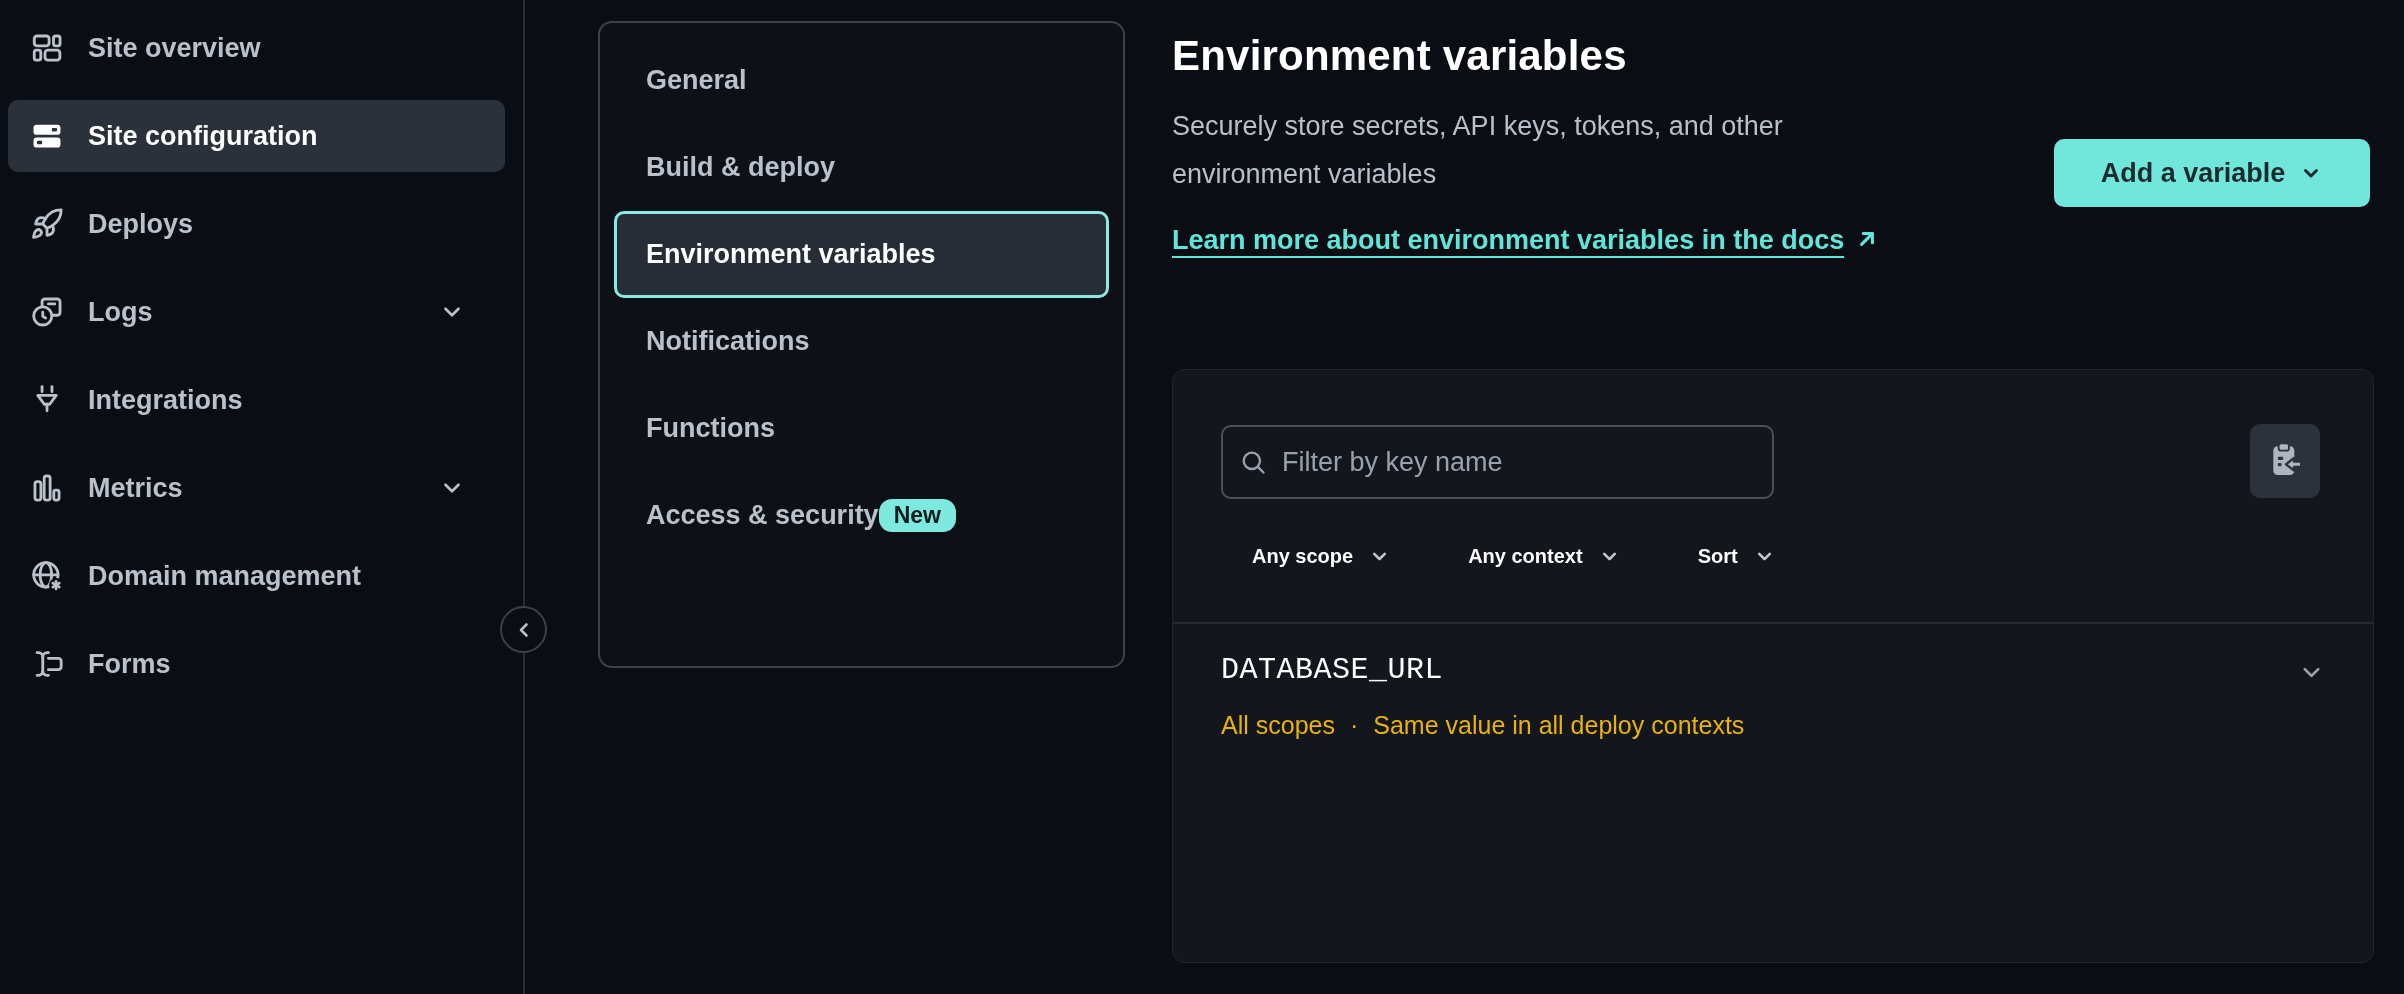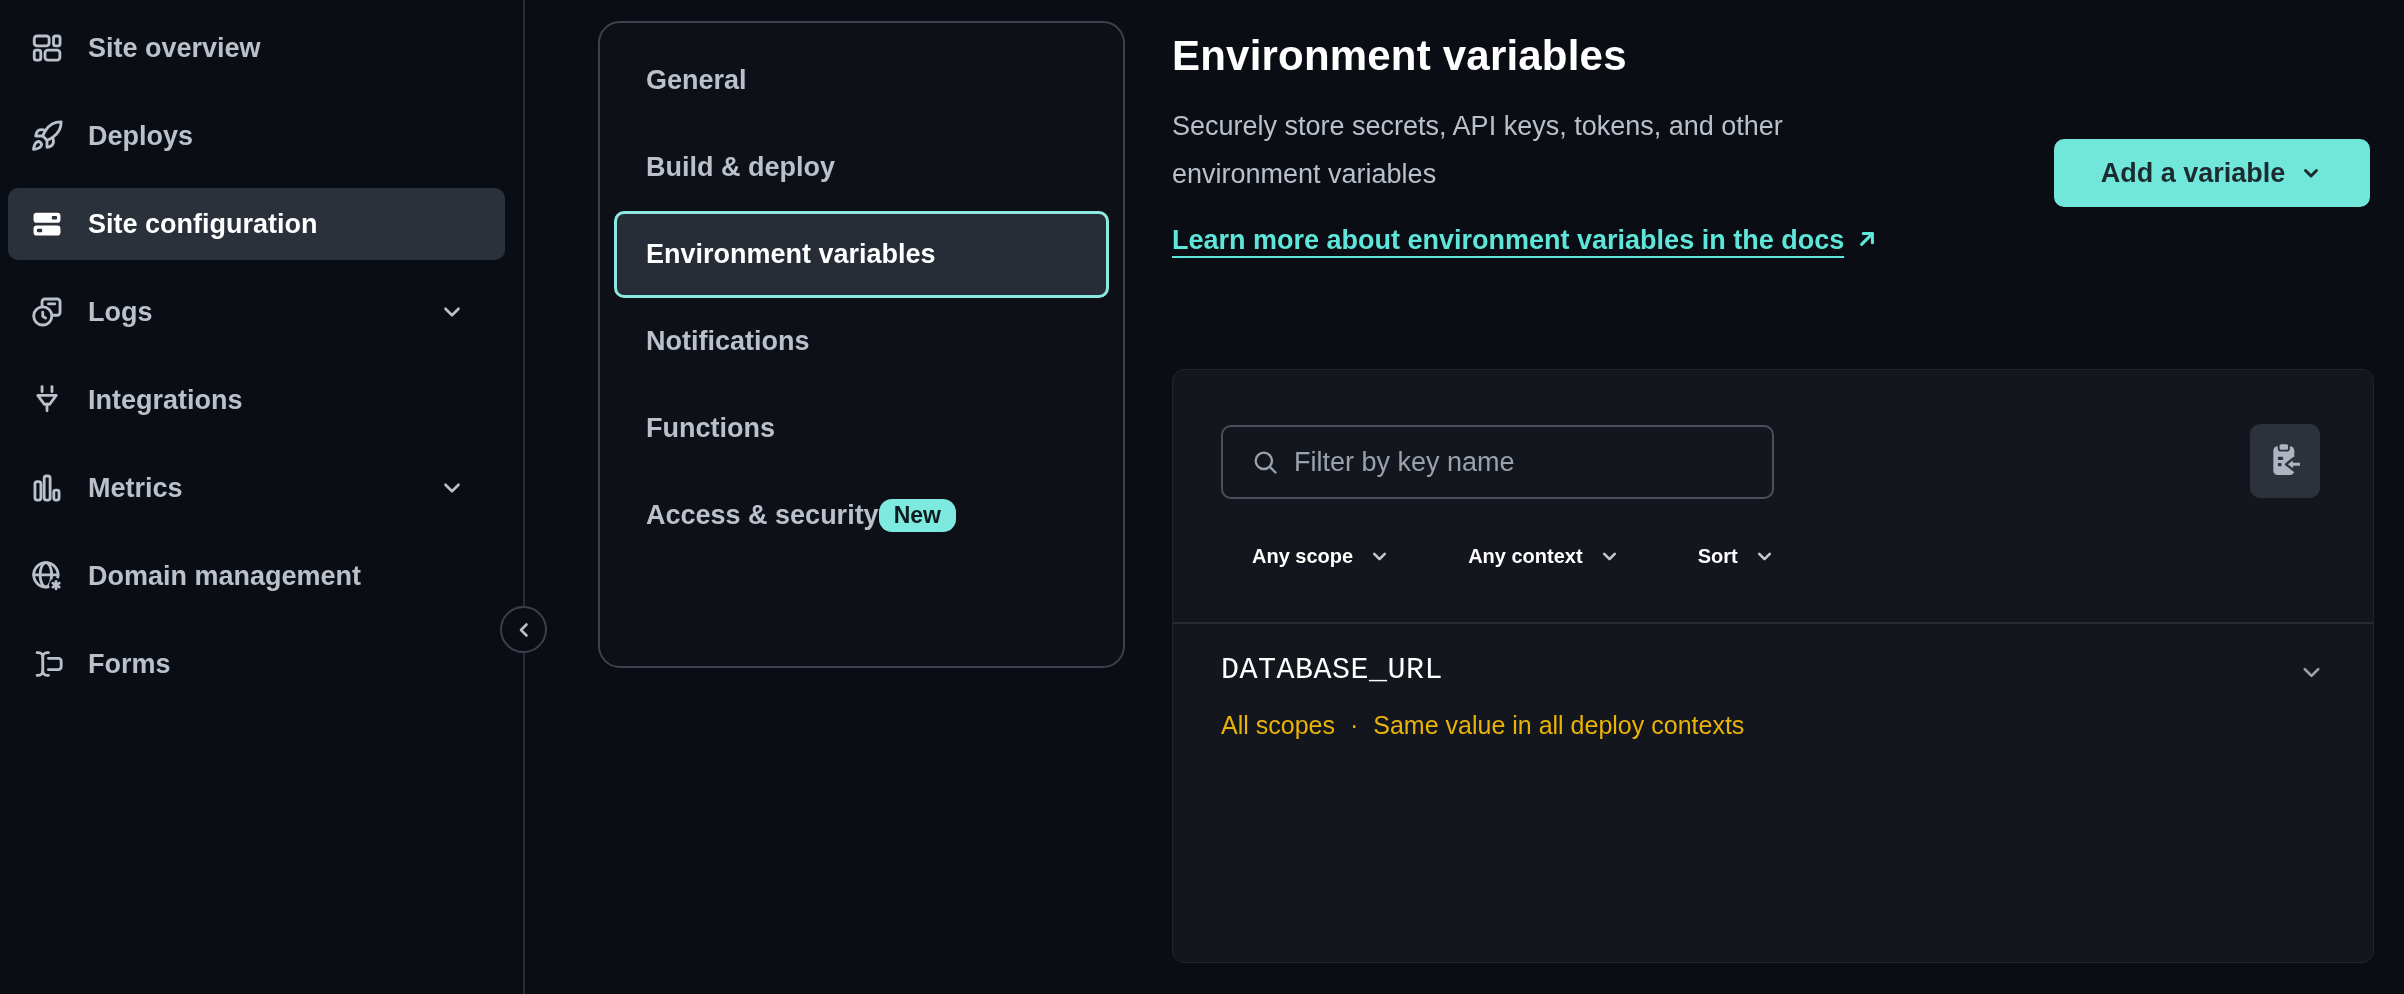--- a/index.html
+++ b/index.html
@@ -32,21 +32,21 @@
     position:absolute; left:500px; top:606px; width:47px; height:47px;
     border-radius:50%; border:2px solid #3a414c; background:#0a0d13;
     color:#b9c0ca; display:flex; align-items:center; justify-content:center;
     cursor:pointer; z-index:3;
   }
   .collapse-btn svg { width:24px; height:24px; }
 
   
   .settings-nav {
     position:absolute; left:598px; top:21px; width:527px; height:647px;
-    border:2px solid #3b424e; border-radius:22px; background:#0d1017;
+    border:2px solid #3b424e; border-radius:14px; background:#0d1017;
     padding:14px 14px; display:flex; flex-direction:column;
   }
   .set-item {
     height:87px; display:flex; align-items:center; padding:0 32px;
     border-radius:10px; color:#bac1cb; font-size:27px; font-weight:600; cursor:pointer;
   }
   .set-item.selected {
     background:#262d36; border:3px solid #8ce9e1; color:#fff; font-weight:700;
     padding:0 29px;
   }
@@ -76,21 +76,21 @@
   .add-btn svg { width:24px; height:24px; }
 
   
   .panel {
     position:absolute; left:1172px; top:369px; width:1202px; height:594px;
     background:#13161d; border:1px solid #20252d; border-radius:12px;
   }
   .search {
     position:absolute; left:48px; top:55px; width:553px; height:74px;
     border:2px solid #4a515c; border-radius:10px;
-    display:flex; align-items:center; padding:0 28px; gap:15px; color:#99a1ac;justify-content:center;
+    display:flex; align-items:center; padding:0 16px; gap:15px; color:#99a1ac;justify-content:center;
   }
   .search svg { width:28px; height:28px; flex:none; }
   .search input {
     background:transparent; border:none; outline:none; width:100%;
     font-family:inherit; font-size:27px; color:#e6e9ee;
   }
   .search input::placeholder { color:#99a1ac; opacity:1; }
 
   .import-btn {
     position:absolute; right:53px; top:54px; width:70px; height:74px;
@@ -131,42 +131,42 @@
       <svg viewBox="0 0 24 24" fill="none" stroke="currentColor" stroke-width="2">
         <rect x="3" y="3.5" width="10.5" height="7" rx="2"></rect>
         <rect x="16.6" y="3.5" width="4.6" height="7" rx="1.5"></rect>
         <rect x="3" y="13.5" width="4.6" height="7" rx="1.5"></rect>
         <rect x="10.6" y="13.5" width="10.5" height="7" rx="2"></rect>
       </svg>
     </span>
     <span>Site overview</span>
   </div>
 
+  <div class="side-item selected">
+    <span class="icon">
+      <svg viewBox="0 0 24 24">
+        <rect x="2.5" y="4" width="19" height="7.2" rx="2.2" fill="currentColor"></rect>
+        <rect x="2.5" y="13" width="19" height="7.2" rx="2.2" fill="currentColor"></rect>
+        <rect x="15.4" y="6.3" width="3.7" height="2.6" rx="0.7" fill="#2a313b"></rect>
+        <rect x="4.9" y="15.3" width="3.7" height="2.6" rx="0.7" fill="#2a313b"></rect>
+      </svg>
+    </span>
+    <span>Site configuration</span>
+  </div>
+
   <div class="side-item">
     <span class="icon">
       <svg viewBox="0 0 24 24" fill="none" stroke="currentColor" stroke-width="2" stroke-linecap="round" stroke-linejoin="round">
         <path d="M4.5 16.5c-1.5 1.26-2 5-2 5s3.74-.5 5-2c.71-.84.7-2.13-.09-2.91a2.18 2.18 0 0 0-2.91-.09z"></path>
         <path d="M12 15l-3-3a22 22 0 0 1 2-3.95A12.88 12.88 0 0 1 22 2c0 2.72-.78 7.5-6 11a22.35 22.35 0 0 1-4 2z"></path>
         <path d="M9 12H4s.55-3.03 2-4c1.62-1.08 5 0 5 0"></path>
         <path d="M12 15v5s3.03-.55 4-2c1.08-1.62 0-5 0-5"></path>
       </svg>
     </span>
     <span>Deploys</span>
-  </div>
-
-  <div class="side-item selected">
-    <span class="icon">
-      <svg viewBox="0 0 24 24">
-        <rect x="2.5" y="4" width="19" height="7.2" rx="2.2" fill="currentColor"></rect>
-        <rect x="2.5" y="13" width="19" height="7.2" rx="2.2" fill="currentColor"></rect>
-        <rect x="15.4" y="6.3" width="3.7" height="2.6" rx="0.7" fill="#2a313b"></rect>
-        <rect x="4.9" y="15.3" width="3.7" height="2.6" rx="0.7" fill="#2a313b"></rect>
-      </svg>
-    </span>
-    <span>Site configuration</span>
   </div>
 
   <div class="side-item">
     <span class="icon">
       <svg viewBox="0 0 24 24" fill="none" stroke="currentColor" stroke-width="2" stroke-linecap="round" stroke-linejoin="round">
         <rect x="8.5" y="2.8" width="12.7" height="11.5" rx="2"></rect>
         <path d="M13 6.3h4.5"></path>
         <circle cx="9" cy="14.8" r="6.4" fill="#0a0d13"></circle>
         <path d="M9 12.2v2.8l2.1 1.3"></path>
       </svg>

